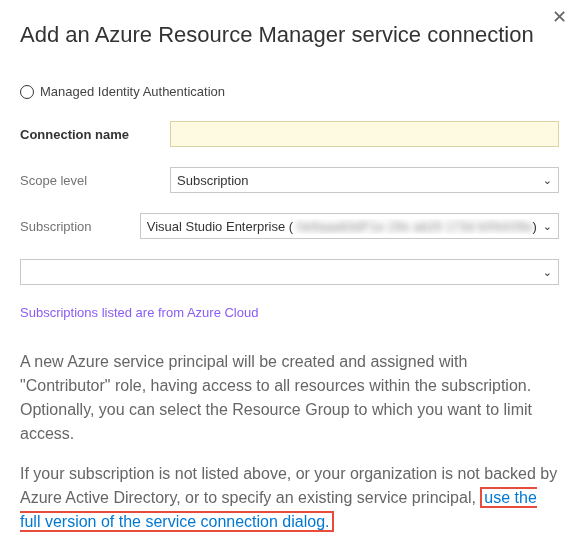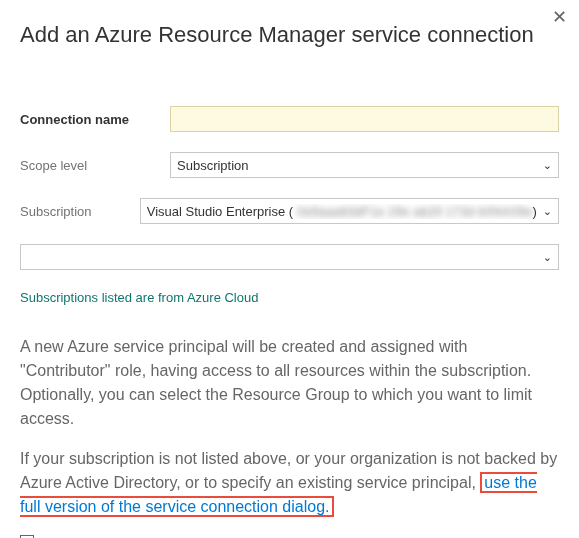--- a/index.html
+++ b/index.html
@@ -82,21 +82,21 @@
   .blur {
     color: transparent;
     text-shadow: 0 0 6px rgba(80,80,80,0.7);
   }
   .chev {
     font-size: 11px;
     color: #333;
     margin-left: 6px;
   }
   .info-line {
-    color: #0f766e;
+    color: #8b5cf6;
     margin-top: 12px;
     margin-bottom: 30px;
   }
   .para {
     color: #666;
     font-size: 16px;
     line-height: 1.5;
     margin-bottom: 16px;
   }
   .link {
@@ -142,20 +142,24 @@
   }
 </style>
 </head>
 <body>
 
 <div class="close-x">✕</div>
 
 <h1 class="title">Add an Azure Resource Manager service connection</h1>
 
 <div class="radio-row">
+  <label class="radio-opt">
+    <span class="radio-outer"></span>
+    <span>Managed Identity Authentication</span>
+  </label>
 </div>
 
 <div class="form-row">
   <div class="form-label bold">Connection name</div>
   <div class="field highlight">
     <span class="value"></span>
   </div>
 </div>
 
 <div class="form-row">

